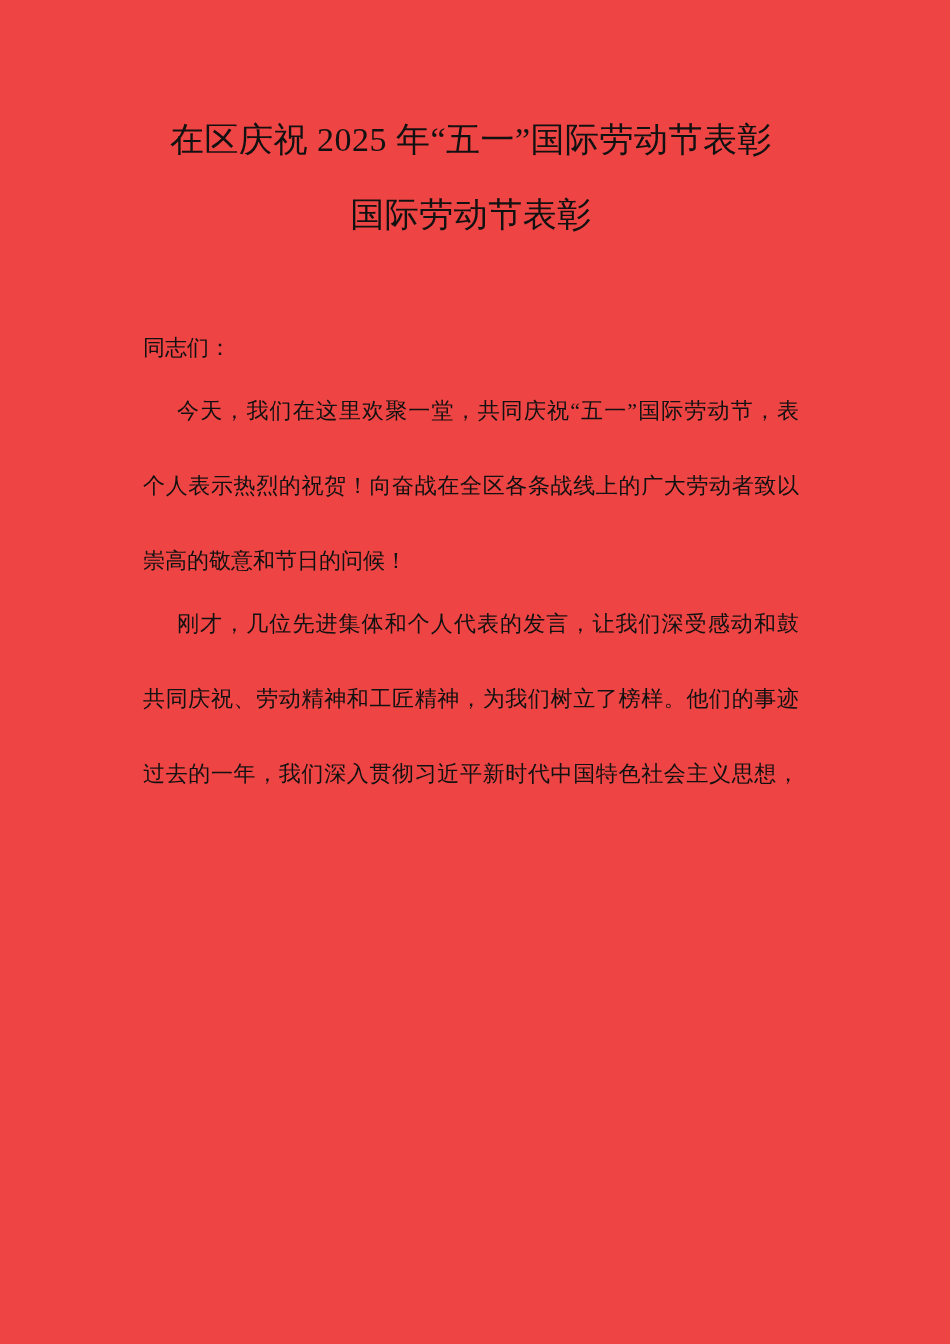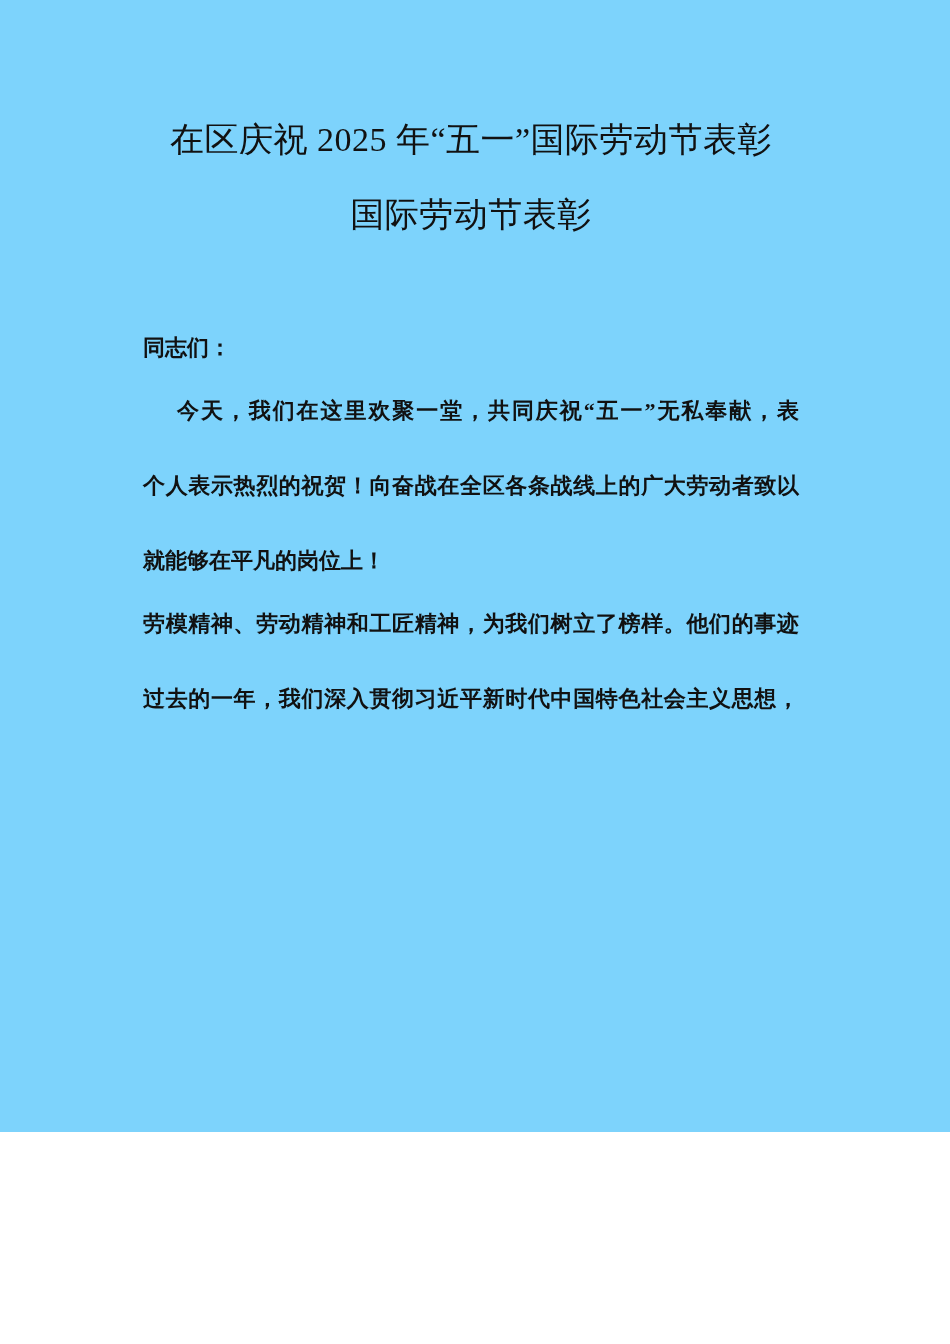--- a/index.html
+++ b/index.html
@@ -3,22 +3,22 @@
 <meta charset="utf-8">
 <style>
   html, body {
     margin: 0;
     padding: 0;
     background: #ffffff;
   }
   .page {
     position: relative;
     width: 950px;
-    height: 1132px;
-    background: #7dd3fc;
+    height: 1344px;
+    background: #ef4444;
     overflow: hidden;
     font-family: "Liberation Serif", "DejaVu Serif", serif;
     color: #111111;
   }
   .doc {
     padding: 102px 151px 0 143px; 
   }
   .title {
     margin: 0;
     font-size: 34px;
@@ -29,21 +29,20 @@
   }
   .title-line {
     height: 75px;
   }
   .body {
     margin-top: 58px;
     font-size: 22px;
   }
   .para {
     margin: 0;
-    font-weight: bold;
   }
   .para + .para {
     margin-top: -12px;
   }
   .line {
     height: 75px;
     line-height: 75px;
     text-align: left;
   }
   .line.fill {
@@ -66,25 +65,26 @@
       <div class="title-line">国际劳动节表彰</div>
     </h1>
 
     <div class="body">
 
       <div class="para">
         <div class="line">同志们：</div>
       </div>
 
       <div class="para">
-        <div class="line fill indent">今天，我们在这里欢聚一堂，共同庆祝“五一”无私奉献，表</div>
+        <div class="line fill indent">今天，我们在这里欢聚一堂，共同庆祝“五一”国际劳动节，表</div>
         <div class="line fill">个人表示热烈的祝贺！向奋战在全区各条战线上的广大劳动者致以</div>
-        <div class="line">就能够在平凡的岗位上！</div>
+        <div class="line">崇高的敬意和节日的问候！</div>
       </div>
 
       <div class="para">
-        <div class="line fill">劳模精神、劳动精神和工匠精神，为我们树立了榜样。他们的事迹</div>
+        <div class="line fill indent">刚才，几位先进集体和个人代表的发言，让我们深受感动和鼓</div>
+        <div class="line fill">共同庆祝、劳动精神和工匠精神，为我们树立了榜样。他们的事迹</div>
         <div class="line fill">过去的一年，我们深入贯彻习近平新时代中国特色社会主义思想，</div>
       </div>
 
     </div>
   </div>
 </div>
 
 </body></html>

